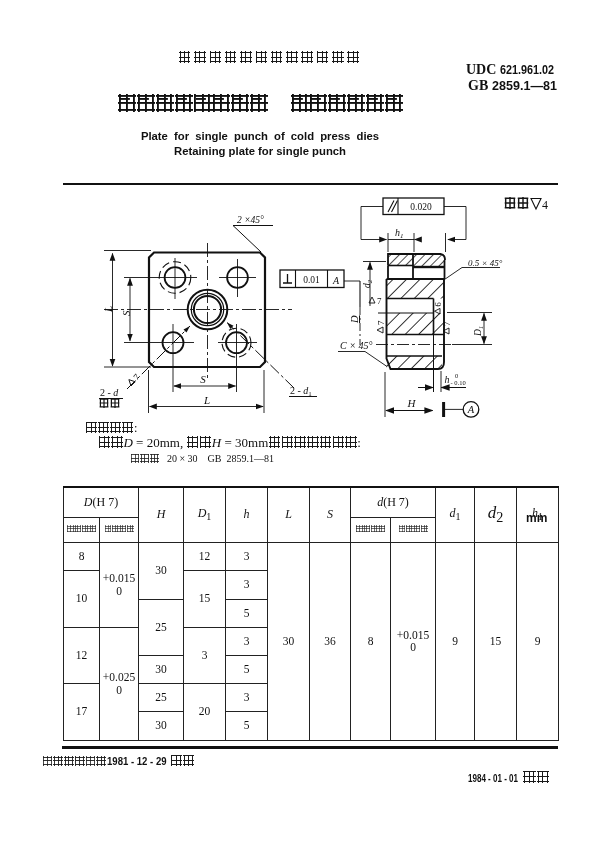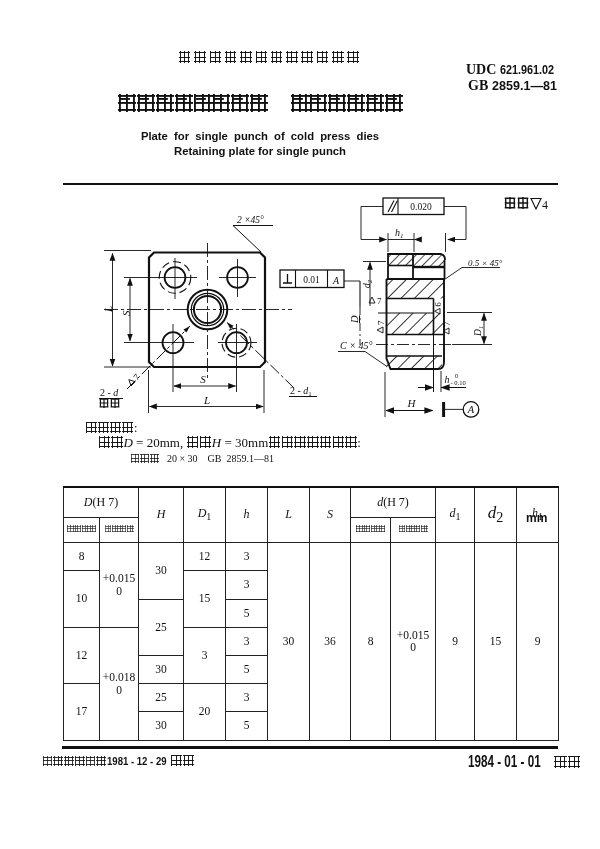--- a/index.html
+++ b/index.html
@@ -364,21 +364,21 @@
           <td rowspan="2">15</td>
           <td>3</td>
         </tr>
 <tr style="height:28px;">
           <td rowspan="2">25</td>
           <td>5</td>
         </tr>
 <tr style="height:28px;">
           <td rowspan="2">12</td>
           <td rowspan="4">
-            <div>+0.018</div>
+            <div>+0.025</div>
             <div>0</div>
           </td>
           <td rowspan="2">3</td>
           <td>3</td>
         </tr>
 <tr style="height:28px;">
           <td>30</td>
           <td>5</td>
         </tr>
 <tr style="height:28px;">
@@ -392,13 +392,13 @@
           <td>5</td>
         </tr>
 </tbody>
     </table>
 </div>
 
 <div class="abs" style="left:62px;top:746px;width:496px;height:2.5px;background:#111;"></div>
 
 <div class="abs" style="left:42px;top:754px;font-size:11px;font-weight:bold;white-space:nowrap;"><span class="z"></span><span class="z"></span><span class="z"></span><span class="z"></span><span class="z"></span><span class="z"></span><span style="display:inline-block;transform:scaleX(0.87);transform-origin:0 0;margin-right:-5px;font-family:'Liberation Sans',sans-serif;">1981 - 12 - 29</span><span style="font-size:12.5px;"><span class="z"></span><span class="z"></span></span></div>
 
-<div class="abs" style="left:468px;top:753px;font-size:16px;font-weight:bold;white-space:nowrap;text-decoration:underline;"><span style="display:inline-block;transform:scaleX(0.73);transform-origin:0 0;margin-right:-14px;font-family:'Liberation Sans',sans-serif;">1984 - 01 - 01</span><span style="font-size:14px;letter-spacing:2px;"><span class="z"></span><span class="z"></span></span></div>
+<div class="abs" style="left:468px;top:770px;font-size:11px;font-weight:bold;white-space:nowrap;text-decoration:underline;"><span style="display:inline-block;transform:scaleX(0.73);transform-origin:0 0;margin-right:-14px;font-family:'Liberation Sans',sans-serif;">1984 - 01 - 01</span><span style="font-size:14px;letter-spacing:2px;"><span class="z"></span><span class="z"></span></span></div>
 
 </body></html>

